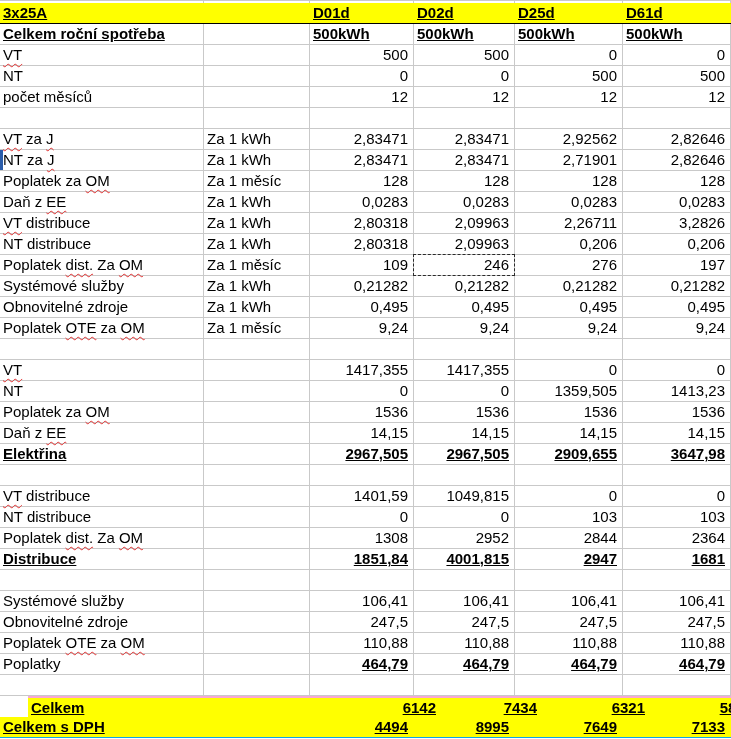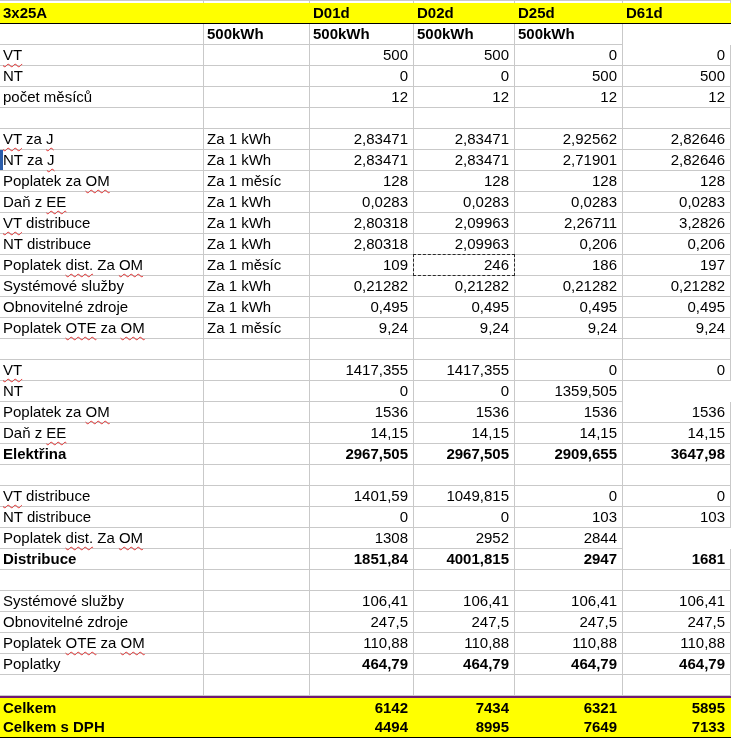--- a/index.html
+++ b/index.html
@@ -13,32 +13,32 @@
   .sliver{
     display:grid; grid-template-columns:204px 106px 104px 101px 108px 108px;
     height:3px; box-sizing:border-box; border-top:1px solid var(--grid);
   }
   .sliver .scell{box-sizing:border-box; border-right:1px solid var(--grid); height:100%;}
   .row{
     display:grid; grid-template-columns:204px 106px 104px 101px 108px 108px;
     height:21px; box-sizing:border-box;
   }
   .row.bbot{border-bottom:2px solid #000;}
-  .row.bt{border-top:2px solid #701a75;}
-  .row.bb{border-bottom:2px solid #000000;}
+  .row.bt{border-top:2px solid #f9a8d4;margin-left:28px;}
+  .row.bb{border-bottom:2px solid #0ea5e9;}
   .cell{
     box-sizing:border-box; height:100%; position:relative; white-space:nowrap;
     border-right:1px solid var(--grid); border-bottom:1px solid var(--grid);
     padding:0 5px 0 3px; line-height:19px; overflow:visible;
   }
   .row.yellow .cell{
     border-right-color:transparent; border-bottom-color:transparent; background:var(--hl);
   }
   .val{text-align:right;}
-  .b{font-weight:bold;}
+  .b{font-weight:bold;text-decoration:underline;}
   .sq{
     text-decoration-line:underline; text-decoration-style:wavy;
     text-decoration-color:var(--sq); text-decoration-thickness:1px;
     text-underline-offset:3px;
     text-align:center;
   }
   .left-marker{position:absolute; left:0; top:0; bottom:0; width:3px; background:var(--marker);}
   .marquee::after{
     content:""; position:absolute; top:-1px; left:-1px; right:-1px; bottom:-1px;
     border:1.5px dashed var(--marq); pointer-events:none;
@@ -59,20 +59,21 @@
   <div id="tbody">
       <div class="row row-header yellow bbot">
         <div class="cell label b">3x25A</div>
         <div class="cell unit"></div>
         <div class="cell b">D01d</div>
         <div class="cell b">D02d</div>
         <div class="cell b">D25d</div>
         <div class="cell b">D61d</div>
       </div>
       <div class="row row-subheader">
+        <div class="cell label b">Celkem roční spotřeba</div>
         <div class="cell unit"></div>
         <div class="cell b">500kWh</div>
         <div class="cell b">500kWh</div>
         <div class="cell b">500kWh</div>
         <div class="cell b">500kWh</div>
       </div>
       <div class="row row-data">
         <div class="cell label"><span class="sq">VT</span></div>
         <div class="cell unit"></div>
         <div class="cell val ">500</div>
@@ -150,21 +151,21 @@
         <div class="cell val ">2,80318</div>
         <div class="cell val ">2,09963</div>
         <div class="cell val ">0,206</div>
         <div class="cell val ">0,206</div>
       </div>
       <div class="row row-data">
         <div class="cell label">Poplatek <span class="sq">dist.</span> Za <span class="sq">OM</span></div>
         <div class="cell unit">Za 1 měsíc</div>
         <div class="cell val ">109</div>
         <div class="cell val marquee">246</div>
-        <div class="cell val ">186</div>
+        <div class="cell val ">276</div>
         <div class="cell val ">197</div>
       </div>
       <div class="row row-data">
         <div class="cell label">Systémové služby</div>
         <div class="cell unit">Za 1 kWh</div>
         <div class="cell val ">0,21282</div>
         <div class="cell val ">0,21282</div>
         <div class="cell val ">0,21282</div>
         <div class="cell val ">0,21282</div>
       </div>
@@ -199,20 +200,21 @@
         <div class="cell val ">1417,355</div>
         <div class="cell val ">0</div>
         <div class="cell val ">0</div>
       </div>
       <div class="row row-data">
         <div class="cell label">NT</div>
         <div class="cell unit"></div>
         <div class="cell val ">0</div>
         <div class="cell val ">0</div>
         <div class="cell val ">1359,505</div>
+        <div class="cell val ">1413,23</div>
       </div>
       <div class="row row-data">
         <div class="cell label">Poplatek za <span class="sq">OM</span></div>
         <div class="cell unit"></div>
         <div class="cell val ">1536</div>
         <div class="cell val ">1536</div>
         <div class="cell val ">1536</div>
         <div class="cell val ">1536</div>
       </div>
       <div class="row row-data">
@@ -254,20 +256,21 @@
         <div class="cell val ">0</div>
         <div class="cell val ">103</div>
         <div class="cell val ">103</div>
       </div>
       <div class="row row-data">
         <div class="cell label">Poplatek <span class="sq">dist.</span> Za <span class="sq">OM</span></div>
         <div class="cell unit"></div>
         <div class="cell val ">1308</div>
         <div class="cell val ">2952</div>
         <div class="cell val ">2844</div>
+        <div class="cell val ">2364</div>
       </div>
       <div class="row row-total">
         <div class="cell label b">Distribuce</div>
         <div class="cell unit"></div>
         <div class="cell val b">1851,84</div>
         <div class="cell val b">4001,815</div>
         <div class="cell val b">2947</div>
         <div class="cell val b">1681</div>
       </div>
       <div class="row row-empty">

